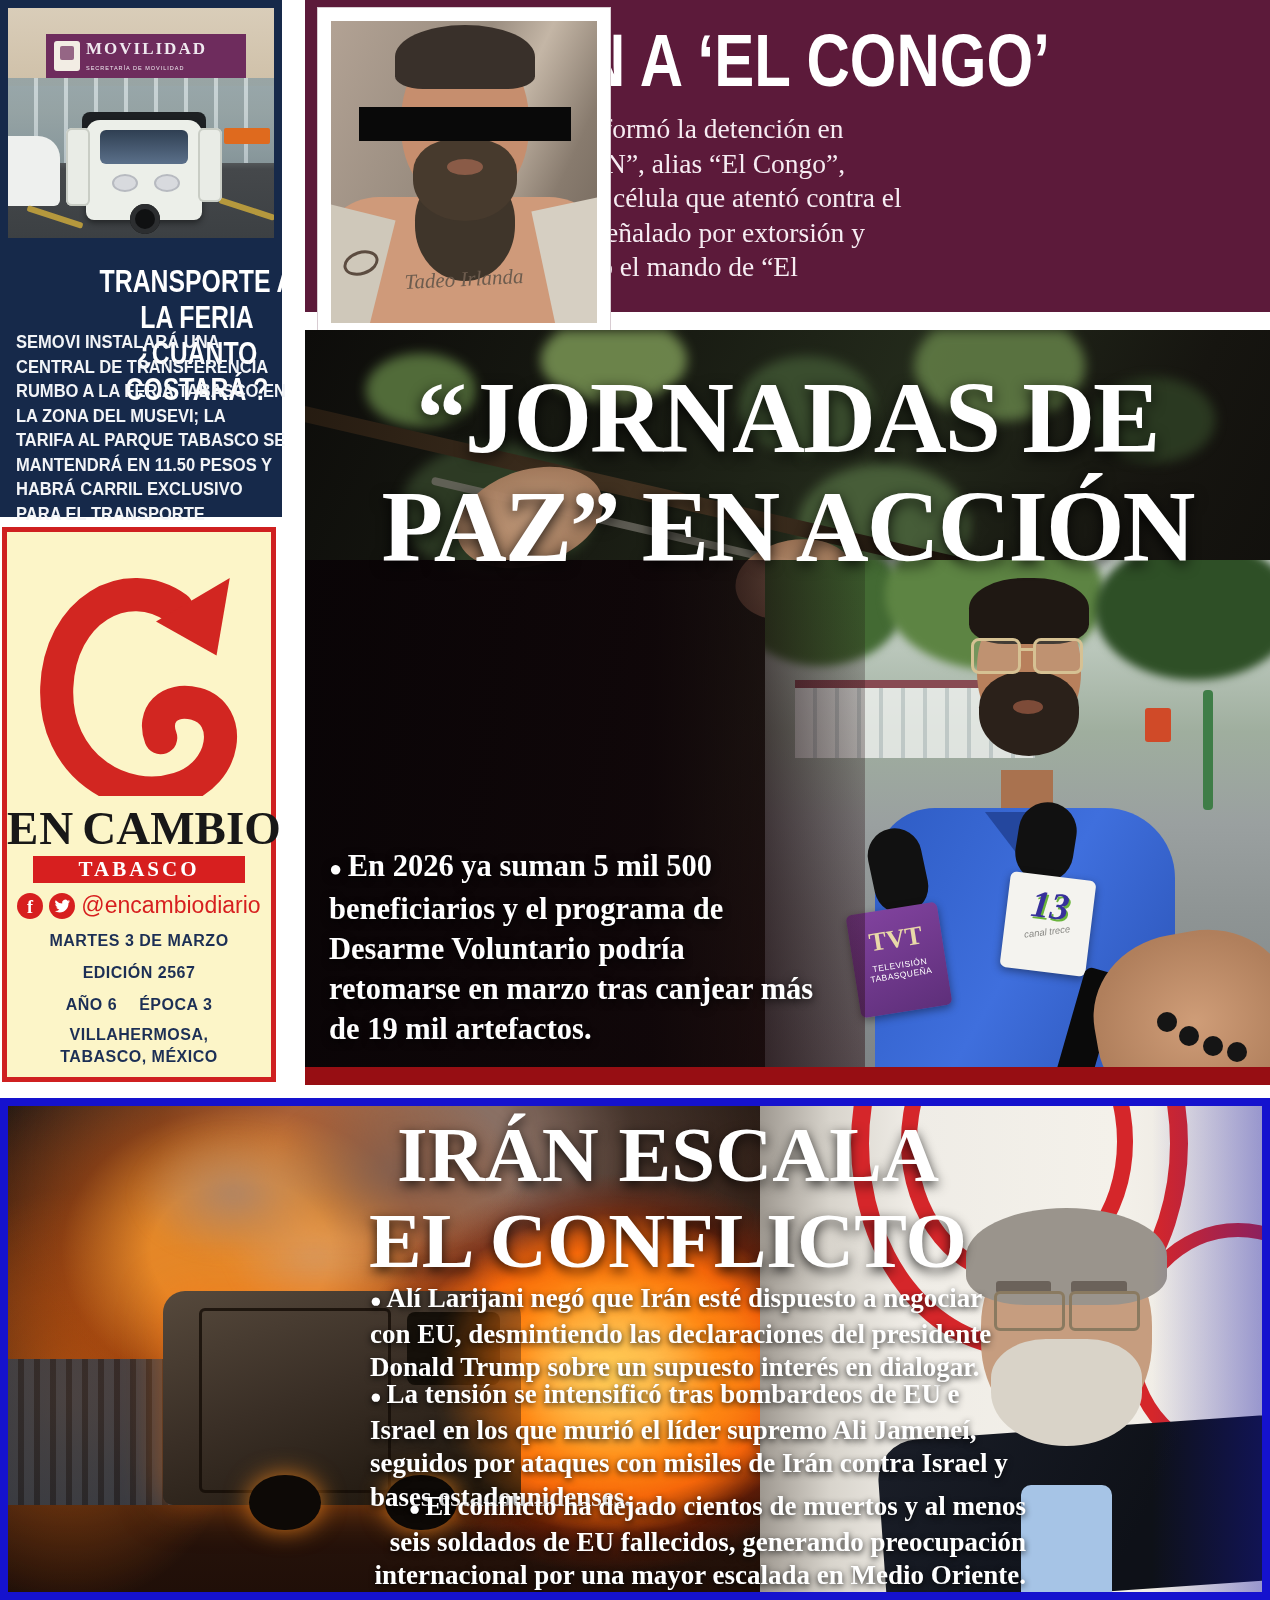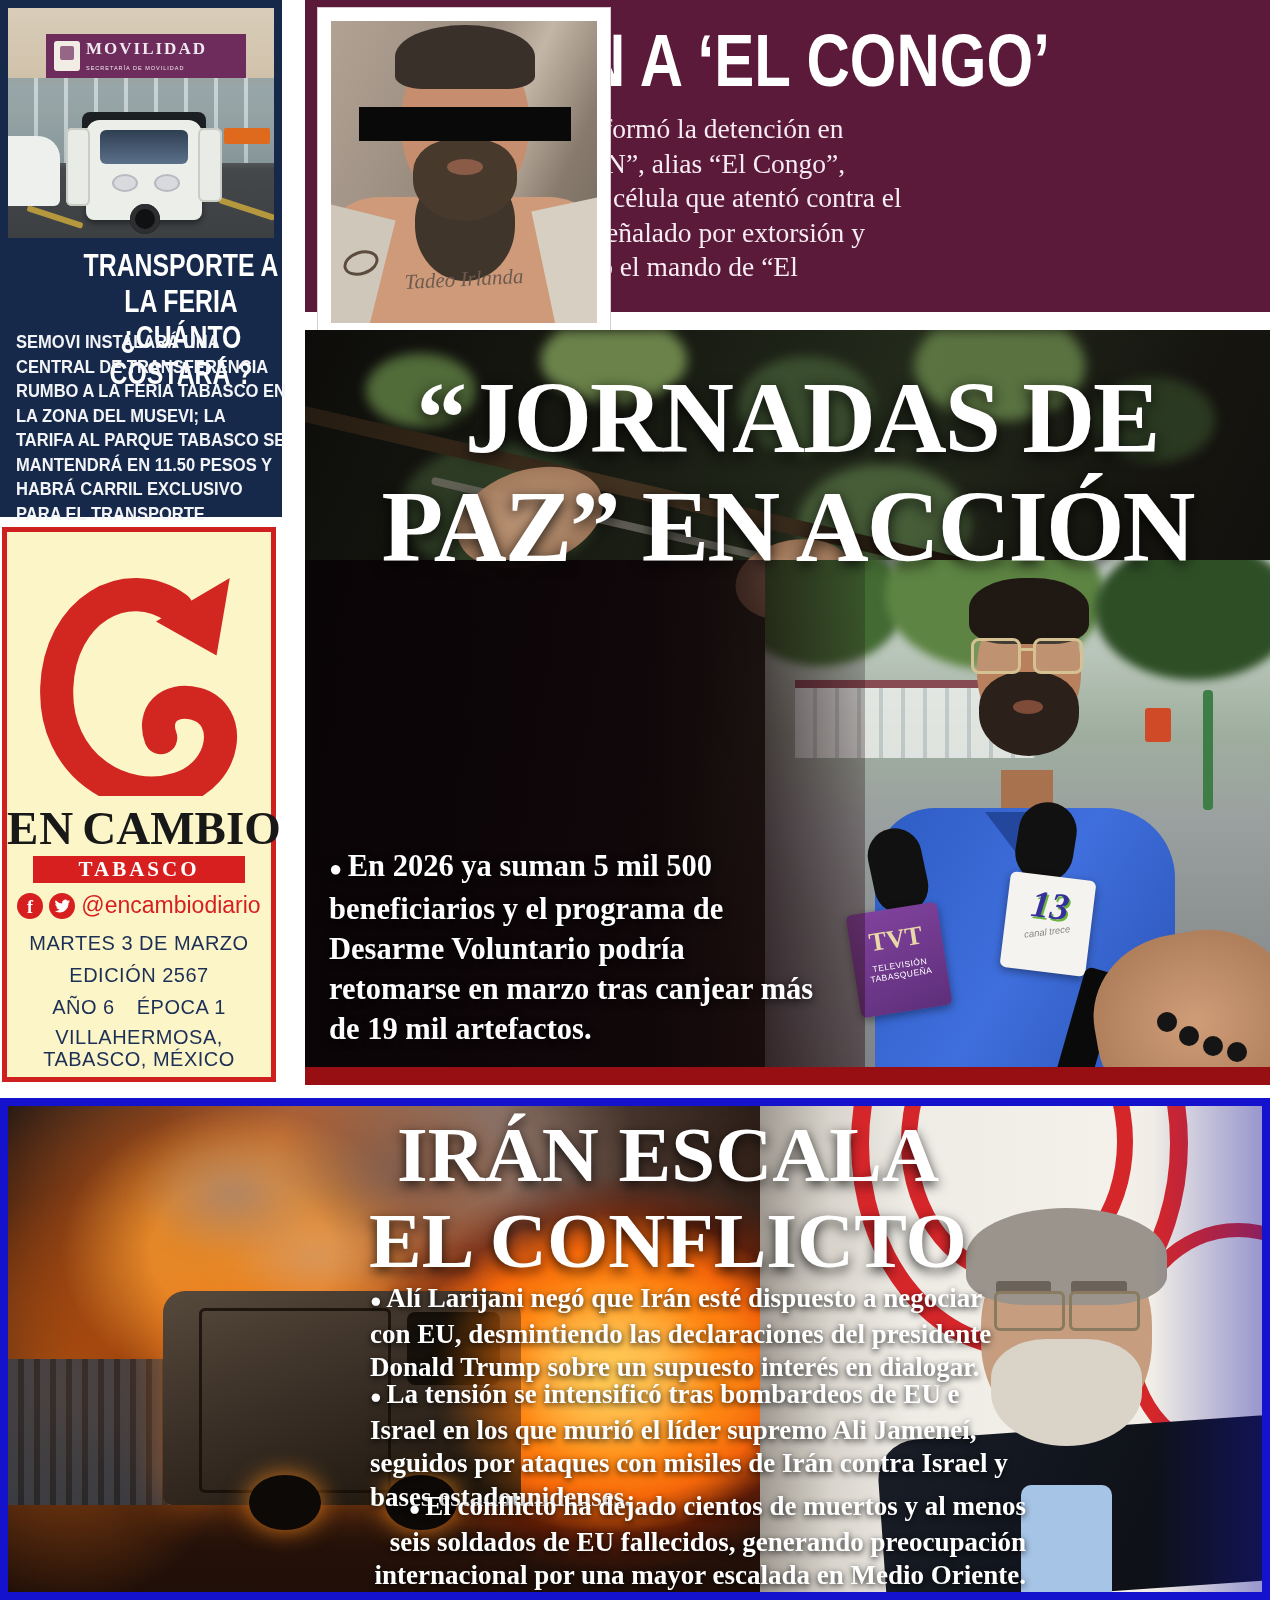--- a/index.html
+++ b/index.html
@@ -116,21 +116,21 @@
   #glogo{position:absolute;left:28px;top:36px;width:208px;height:228px;}
   #brand{position:absolute;left:0;top:272px;width:264px;text-align:center;color:#181818;font-size:47px;line-height:48px;white-space:nowrap;}
   #brand .b1{font-weight:bold;letter-spacing:1px;}
   #brand .b2{font-weight:bold;margin-left:8px;letter-spacing:0px;}
   #tabasco-bar{position:absolute;left:26px;top:324px;width:212px;height:27px;background:#d71f1f;color:#ffffff;
      text-align:center;font-weight:bold;font-size:21px;line-height:27px;letter-spacing:3px;}
   #social-row{position:absolute;left:0;top:360px;width:264px;display:flex;align-items:center;justify-content:center;gap:6px;}
   #social-row svg{display:block;}
   #social-handle{color:#d71f1f;font-family:"Liberation Sans",sans-serif;font-size:23px;}
   .mast-line{position:absolute;left:0;width:264px;text-align:center;color:#1c2f55;
-     font-family:"Liberation Sans",sans-serif;font-weight:normal;font-size:20px;letter-spacing:.5px;}
+     font-family:"Liberation Sans",sans-serif;font-weight:bold;font-size:16px;letter-spacing:.5px;}
   #mast-date{top:400px;}
   #mast-edition{top:432px;}
   #mast-year{top:464px;}
   #mast-year span{display:inline-block;}
   #mast-year .gap{width:22px;}
   #mast-loc1{top:494px;}
   #mast-loc2{top:516px;}
 
   
   #iran{left:0;top:1098px;width:1270px;height:502px;background:#1512ce;box-sizing:border-box;padding:8px;}
@@ -195,21 +195,21 @@
       <div class="moto-line" style="left:210px;top:198px;"></div>
       <div class="moto-roof"></div>
       <div class="moto-body"></div>
       <div class="moto-win"></div>
       <div class="moto-door-l"></div>
       <div class="moto-door-r"></div>
       <div class="moto-light"></div>
       <div class="moto-light2"></div>
       <div class="moto-wheel"></div>
     </div>
-    <h2 class="abs cond" id="transport-headline" style="margin:0;padding-left:40px;">
+    <h2 class="abs cond" id="transport-headline" style="margin:16px;padding-left:40px;">
       <span class="sx80">TRANSPORTE A LA FERIA</span>
       <span class="sx80">¿CUÁNTO COSTARÁ ?</span>
     </h2>
     <p class="abs cond" id="transport-body" style="margin:0;">
       <span class="sx85l">SEMOVI INSTALARÁ UNA CENTRAL DE TRANSFERENCIA RUMBO A LA FERIA TABASCO EN LA ZONA DEL MUSEVI; LA TARIFA AL PARQUE TABASCO SE MANTENDRÁ EN 11.50 PESOS Y HABRÁ CARRIL EXCLUSIVO PARA EL TRANSPORTE PÚBLICO.</span>
     </p>
   </section>
 
   <section class="abs" id="congo-panel"></section>
   <h1 class="abs cond" id="congo-headline" style="margin:0;">
@@ -301,21 +301,21 @@
       </svg>
       <svg width="26" height="26" viewBox="0 0 26 26">
         <circle cx="13" cy="13" r="13" fill="#d71f1f"></circle>
         <path d="M21 8.2c-.6.3-1.2.4-1.8.5.7-.4 1.1-1 1.4-1.7-.6.4-1.3.6-2 .8a3.1 3.1 0 0 0-5.4 2.8A9 9 0 0 1 6.7 7.3a3.1 3.1 0 0 0 1 4.2c-.5 0-1-.2-1.4-.4 0 1.5 1 2.8 2.5 3.1-.5.1-1 .2-1.4.1.4 1.3 1.6 2.2 3 2.2A6.3 6.3 0 0 1 5.7 18 9 9 0 0 0 10.5 19.4c5.8 0 9-4.9 9-9v-.4c.6-.5 1.1-1.1 1.5-1.8z" fill="#ffffff"></path>
       </svg>
       <span id="social-handle">@encambiodiario</span>
     </div>
     <div class="mast-line" id="mast-date">MARTES 3 DE MARZO</div>
     <div class="mast-line" id="mast-edition">EDICIÓN 2567</div>
     <div class="mast-line" id="mast-year">
-      <span>AÑO 6</span><span class="gap"></span><span>ÉPOCA 1</span>
+      <span>AÑO 6</span><span class="gap"></span><span>ÉPOCA 3</span>
     </div>
     <div class="mast-line" id="mast-loc1">VILLAHERMOSA,</div>
     <div class="mast-line" id="mast-loc2">TABASCO, MÉXICO</div>
   </section>
 
   <section class="abs" id="iran">
     <div id="iran-inner">
       <div id="fire-scene">
         <div id="fence"></div>
         <div id="smoke"></div>

